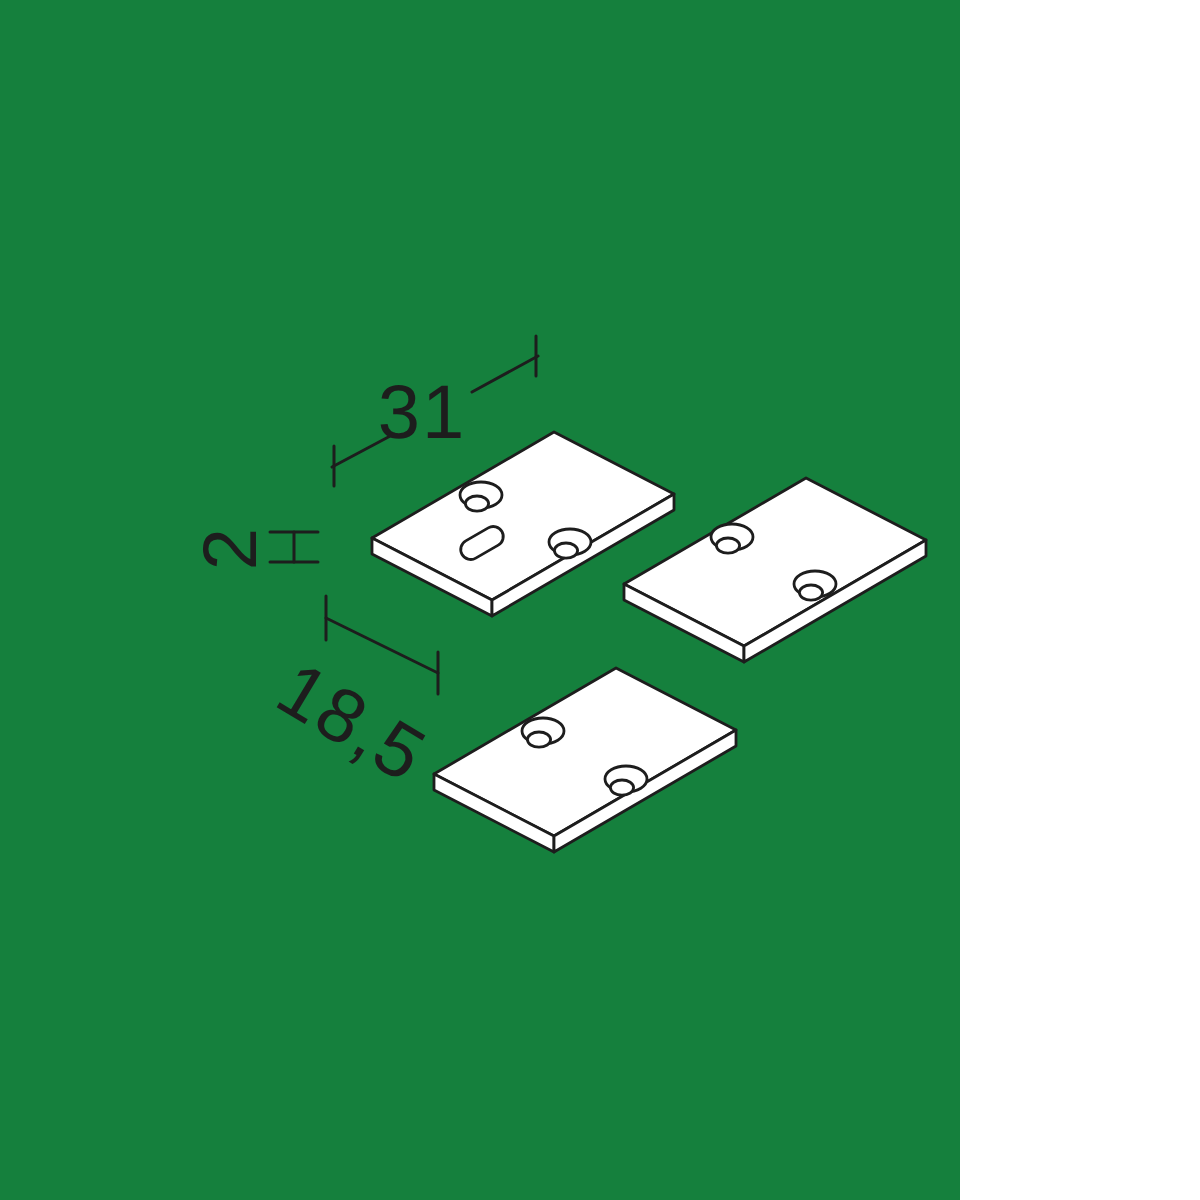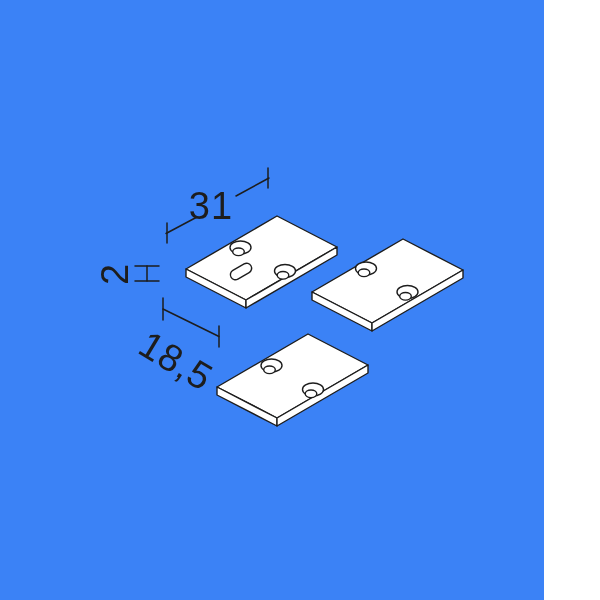--- a/index.html
+++ b/index.html
@@ -5,23 +5,23 @@
   html, body {
     margin: 0;
     padding: 0;
     width: 600px;
     height: 600px;
     background: #ffffff;
     font-family: "Liberation Sans", sans-serif;
   }
   .stage {
     position: relative;
-    width: 544px;
+    width: 480px;
     height: 600px;
-    background: #3b82f6;
+    background: #15803d;
     overflow: hidden;
     text-align: right;
   }
   svg text {
     font-family: "Liberation Sans", sans-serif;
     font-size: 38px;
     font-weight: 400;
     fill: #1d1d1d;
     letter-spacing: 1px;
   }

